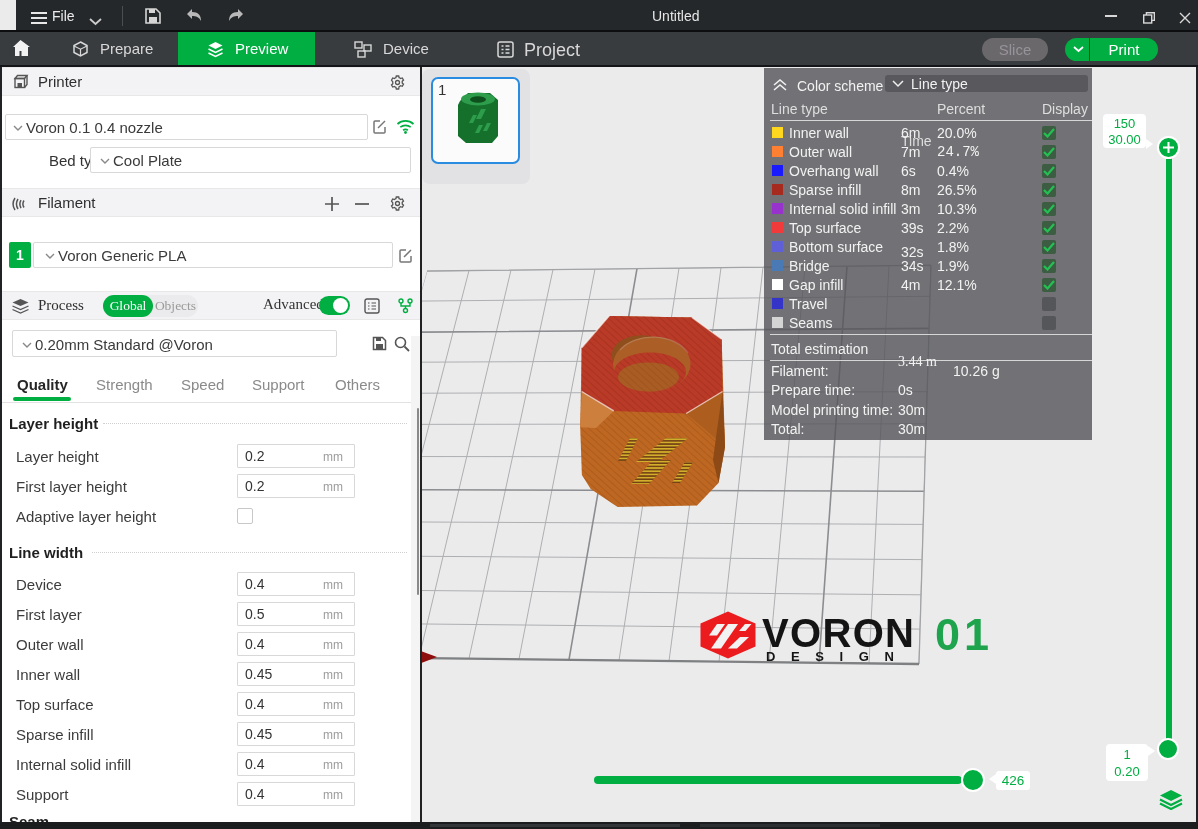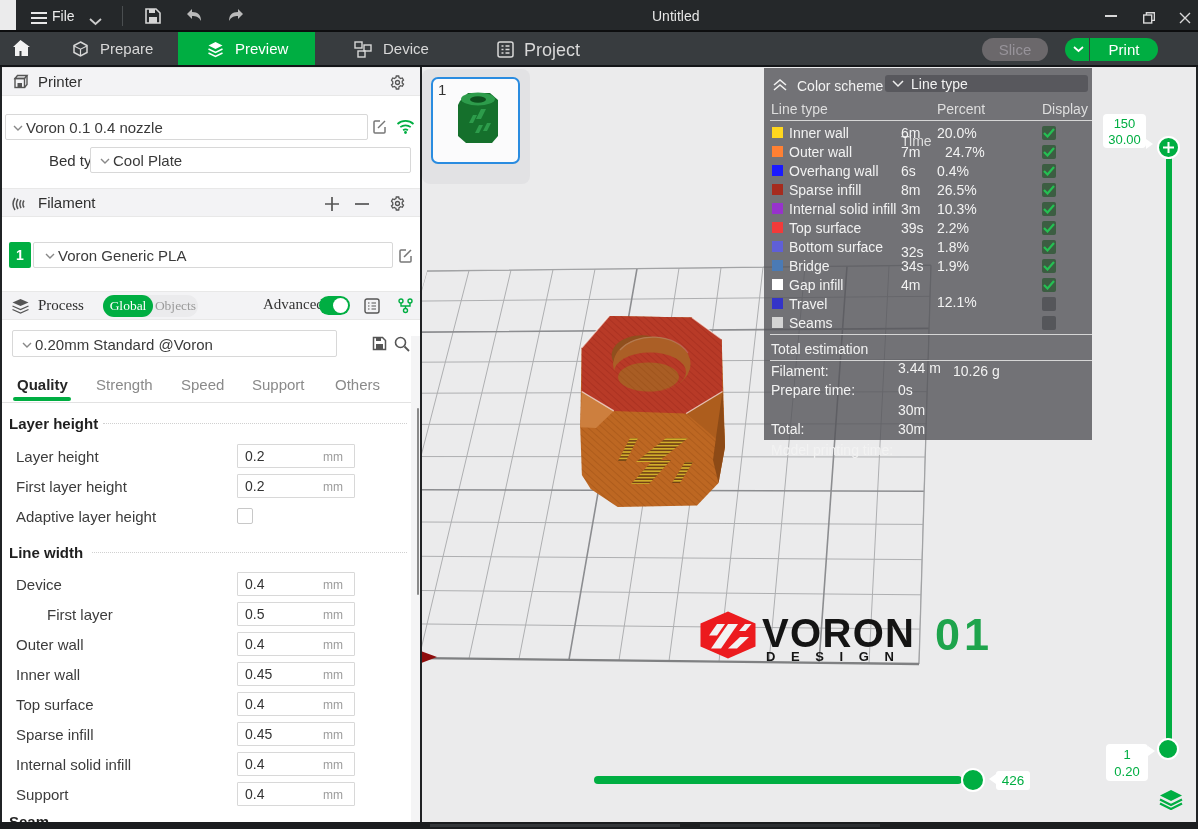--- a/index.html
+++ b/index.html
@@ -190,21 +190,21 @@
  <div class="otx" style="left:137px;top:64.5px;">6m</div>
  <div class="otx" style="left:173px;top:64.5px;">20.0%</div>
  <div class="cbx" style="top:57.5px;background:#3c5d42;">
         <svg width="12" height="10" viewBox="0 0 12 10" style="position:absolute;left:1px;top:2px;">
           <path d="M1 5l3.5 3.5L11 1" stroke="#25c053" stroke-width="2.2" fill="none"></path>
         </svg>
       </div>
  <div class="sw" style="top:78.0px;background:#ff8033;"></div>
  <div class="otx" style="left:25px;top:83.5px;">Outer wall</div>
  <div class="otx" style="left:137px;top:83.5px;">7m</div>
- <div class="otx" style="left:181px;top:83.5px;">24.7%</div>
+ <div class="otx" style="left:173px;top:83.5px;font-family:Liberation Mono, monospace;">24.7%</div>
  <div class="cbx" style="top:76.5px;background:#3c5d42;">
         <svg width="12" height="10" viewBox="0 0 12 10" style="position:absolute;left:1px;top:2px;">
           <path d="M1 5l3.5 3.5L11 1" stroke="#25c053" stroke-width="2.2" fill="none"></path>
         </svg>
       </div>
  <div class="sw" style="top:97.0px;background:#1a1aff;"></div>
  <div class="otx" style="left:25px;top:102.5px;">Overhang wall</div>
  <div class="otx" style="left:137px;top:102.5px;">6s</div>
  <div class="otx" style="left:173px;top:102.5px;">0.4%</div>
  <div class="cbx" style="top:95.5px;background:#3c5d42;">
@@ -253,41 +253,41 @@
  <div class="otx" style="left:137px;top:197.5px;">34s</div>
  <div class="otx" style="left:173px;top:197.5px;">1.9%</div>
  <div class="cbx" style="top:190.5px;background:#3c5d42;">
         <svg width="12" height="10" viewBox="0 0 12 10" style="position:absolute;left:1px;top:2px;">
           <path d="M1 5l3.5 3.5L11 1" stroke="#25c053" stroke-width="2.2" fill="none"></path>
         </svg>
       </div>
  <div class="sw" style="top:211.0px;background:#ffffff;"></div>
  <div class="otx" style="left:25px;top:216.5px;text-align:right;">Gap infill</div>
  <div class="otx" style="left:137px;top:216.5px;">4m</div>
- <div class="otx" style="left:173px;top:216.5px;margin-top:17px;">12.1%</div>
+ <div class="otx" style="left:173px;top:216.5px;">12.1%</div>
  <div class="cbx" style="top:209.5px;background:#3c5d42;">
         <svg width="12" height="10" viewBox="0 0 12 10" style="position:absolute;left:1px;top:2px;">
           <path d="M1 5l3.5 3.5L11 1" stroke="#25c053" stroke-width="2.2" fill="none"></path>
         </svg>
       </div>
  <div class="sw" style="top:230.0px;background:#3434c8;"></div>
  <div class="otx" style="left:25px;top:235.5px;">Travel</div>
  <div class="cbx" style="top:228.5px;background:#55565a;"></div>
  <div class="sw" style="top:249.0px;background:#d4d4d4;"></div>
  <div class="otx" style="left:25px;top:254.5px;">Seams</div>
  <div class="cbx" style="top:247.5px;background:#55565a;"></div>
  <div class="abs" style="left:7px;top:273px;">Total estimation</div>
  <div class="abs" style="left:6px;top:266px;width:322px;height:1px;background:#d6d6d6;"></div>
  <div class="abs" style="left:6px;top:292px;width:322px;height:1px;background:#d6d6d6;"></div>
  <div class="otx" style="left:7px;top:302.5px;">Filament:</div>
- <div class="otx" style="left:134px;top:300px;">3.44 m</div>
+ <div class="otx" style="left:134px;top:294px;font-family:Liberation Serif, serif;">3.44 m</div>
  <div class="otx" style="left:189px;top:302.5px;">10.26 g</div>
  <div class="otx" style="left:7px;top:322px;">Prepare time:</div>
  <div class="otx" style="left:134px;top:322px;">0s</div>
- <div class="otx" style="left:7px;top:341.5px;margin-top:40px;">Model printing time:</div>
+ <div class="otx" style="left:7px;top:341.5px;">Model printing time:</div>
  <div class="otx" style="left:134px;top:341.5px;">30m</div>
  <div class="otx" style="left:7px;top:361px;">Total:</div>
  <div class="otx" style="left:134px;top:361px;">30m</div>
 </div>
 
 <div class="abs" style="left:744px;top:81px;width:6px;height:601px;background:#00ae42;"></div>
 <div class="abs" style="left:681px;top:47px;width:43px;height:34px;background:#fff;border-radius:4px;text-align:center;font-size:13px;color:#00ae42;line-height:16px;padding-top:2px;">150<br>30.00</div>
 <div class="abs" style="left:724px;top:72px;width:0;height:0;border-top:5px solid transparent;border-bottom:5px solid transparent;border-left:7px solid #fff;"></div>
 <div class="abs" style="left:735px;top:69px;width:23px;height:23px;background:#00ae42;border:2.5px solid #fff;border-radius:50%;">
       <svg width="13" height="13" viewBox="0 0 13 13" style="position:absolute;left:2.5px;top:2.5px;">
@@ -436,21 +436,21 @@
     </div>
  <div class="plabel" style="top:449px;">Adaptive layer height</div>
  <div class="abs" style="left:237px;top:441px;width:16px;height:16px;border:1px solid #c8c8c8;border-radius:2px;background:#fff;"></div>
  <div class="sect" style="top:477px;">Line width</div>
  <div class="abs" style="left:92px;top:485px;width:315px;border-top:1px dotted #d0d0d0;"></div>
  <div class="plabel" style="top:517px;">Device</div>
  <div class="pbox" style="top:505px;">
       <div class="v">0.4</div>
       <div class="u">mm</div>
     </div>
- <div class="plabel" style="top:547px;margin-left:31px;">First layer</div>
+ <div class="plabel" style="top:547px;">First layer</div>
  <div class="pbox" style="top:535px;">
       <div class="v">0.5</div>
       <div class="u">mm</div>
     </div>
  <div class="plabel" style="top:577px;">Outer wall</div>
  <div class="pbox" style="top:565px;">
       <div class="v">0.4</div>
       <div class="u">mm</div>
     </div>
  <div class="plabel" style="top:607px;">Inner wall</div>

